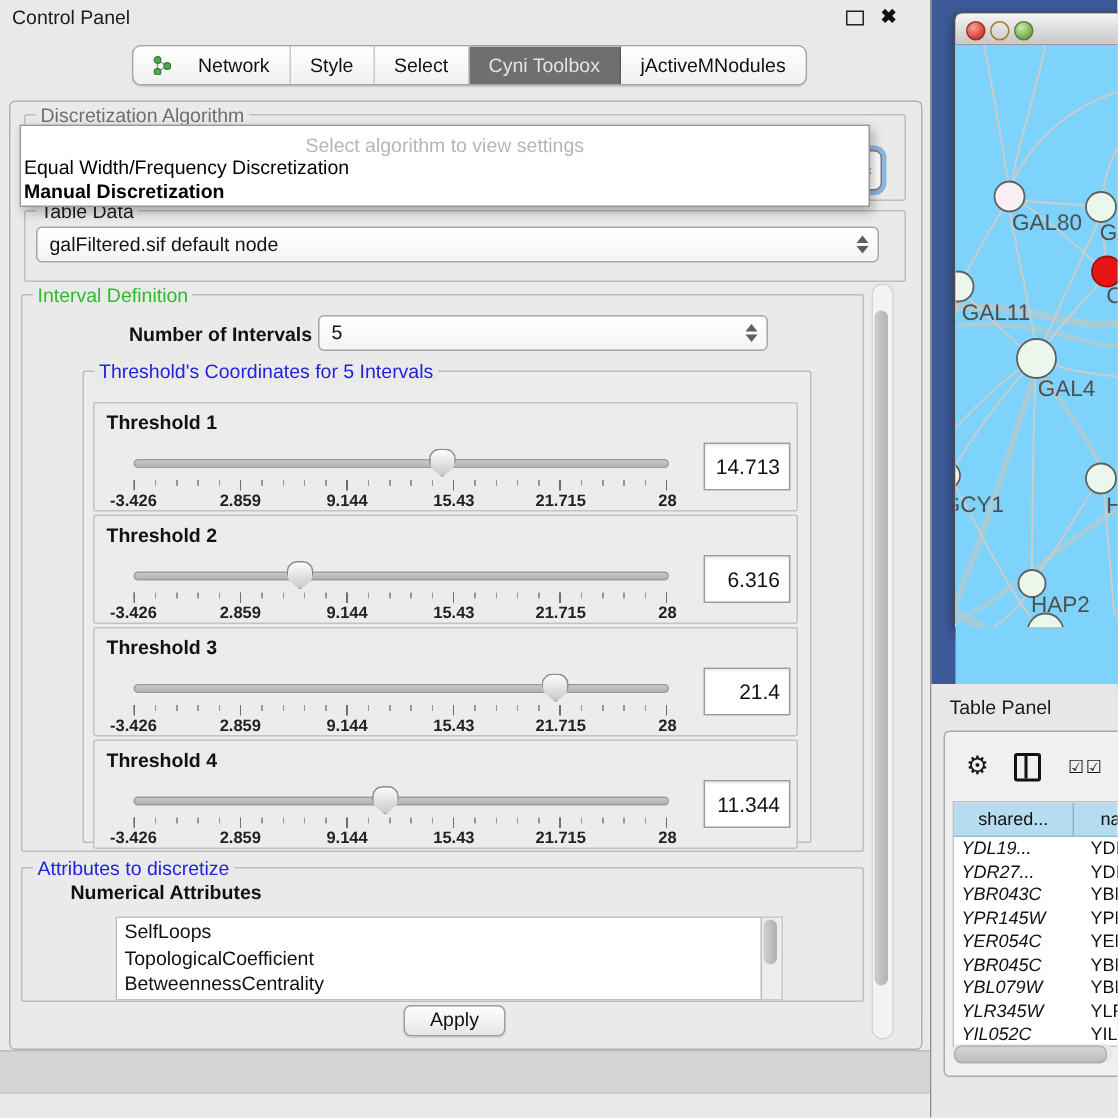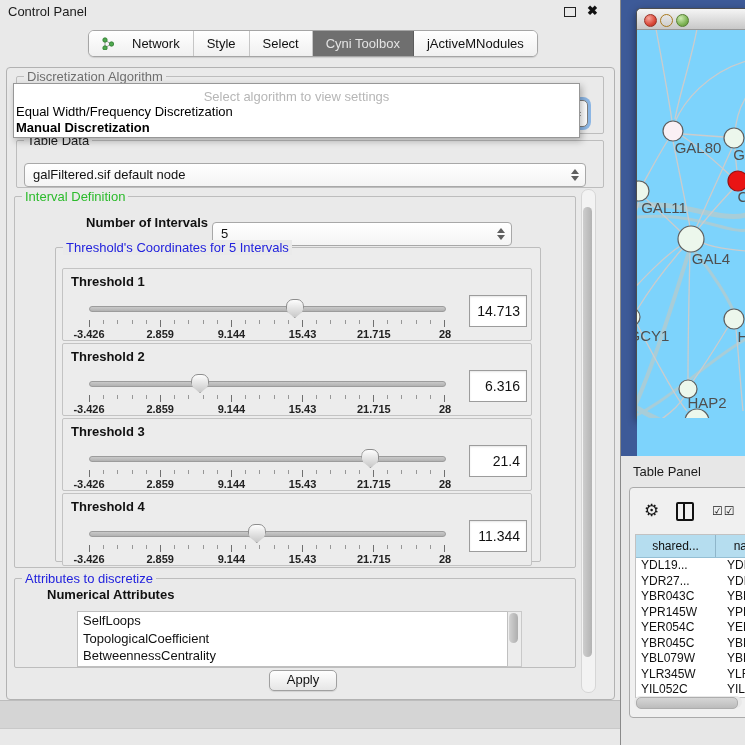--- a/index.html
+++ b/index.html
@@ -33,21 +33,21 @@
   
   .group{position:absolute;border:1px solid #bdbdbd;border-radius:2px;}
   .gtitle{position:absolute;top:-8px;left:7px;background:#eaeaea;padding:0 3px;font-size:13px;white-space:nowrap;}
   .gt-gray{color:#6f6f6f;}
   .gt-black{color:#1a1a1a;}
   .gt-green{color:#2bbb2b;}
   .gt-blue{color:#2222dd;}
 
   
   .combo{position:absolute;background:linear-gradient(#ffffff,#f4f4f4);border:1px solid #a8a8a8;
-         border-radius:4px;font-size:13px;color:#111;line-height:22px;padding-left:8px;height:22px;margin-top:12px;}
+         border-radius:4px;font-size:13px;color:#111;line-height:22px;padding-left:8px;height:22px;}
   .spin{position:absolute;right:6px;top:50%;transform:translateY(-50%);width:8px;height:12px;}
   .spin::before{content:"";position:absolute;top:0;left:0;border-left:4px solid transparent;
     border-right:4px solid transparent;border-bottom:5px solid #5f5f5f;}
   .spin::after{content:"";position:absolute;top:7px;left:0;border-left:4px solid transparent;
     border-right:4px solid transparent;border-top:5px solid #5f5f5f;}
   .combo-focused{position:absolute;background:#fff;border:1px solid #7d7d7d;border-radius:5px;
          box-shadow:0 0 0 3px #8cb6e4;}
 
   
   #algo-popup{position:absolute;left:13px;top:83px;width:565px;height:53px;background:#fff;
@@ -125,21 +125,21 @@
   #split-icon::after{content:"";position:absolute;left:5px;top:0;width:2px;height:15px;background:#111;}
   #checks-icon{left:82px;top:16px;font-size:12px;letter-spacing:1px;font-family:"DejaVu Sans",sans-serif;}
   #tp-table{position:absolute;left:5px;top:46px;width:112px;height:162px;background:#fff;
             border:1px solid #c2c2c2;overflow:hidden;}
   #tp-header{display:flex;height:22px;background:#b5ddef;border-bottom:1px solid #94bfd4;}
   .tp-hcell{font-size:12px;color:#111;line-height:22px;text-align:center;overflow:hidden;white-space:nowrap;}
   .tp-hcell.c0{width:79px;border-right:1px solid #8fb6ca;}
   .tp-hcell.c1{flex:1;text-align:right;padding-right:1px;}
   .tp-row{display:flex;height:15.5px;}
   .tp-cell{font-size:12px;color:#111;line-height:15.5px;overflow:hidden;white-space:nowrap;}
-  .tp-cell.c0{width:79px;padding-left:5px;}
+  .tp-cell.c0{width:79px;padding-left:5px;font-style:italic;}
   .tp-cell.c1{flex:1;padding-left:7px;}
   #tp-hscroll{position:absolute;left:4px;top:208px;width:108px;height:12px;background:#e9e9e9;border-radius:6px;}
   #tp-hthumb{position:absolute;left:2px;top:1px;width:100px;height:10px;border-radius:5px;
              background:linear-gradient(#d6d6d6,#bcbcbc);border:1px solid #adadad;}
 
   svg text{font-family:"Liberation Sans",sans-serif;}
 </style>
 </head>
 <body>
 

